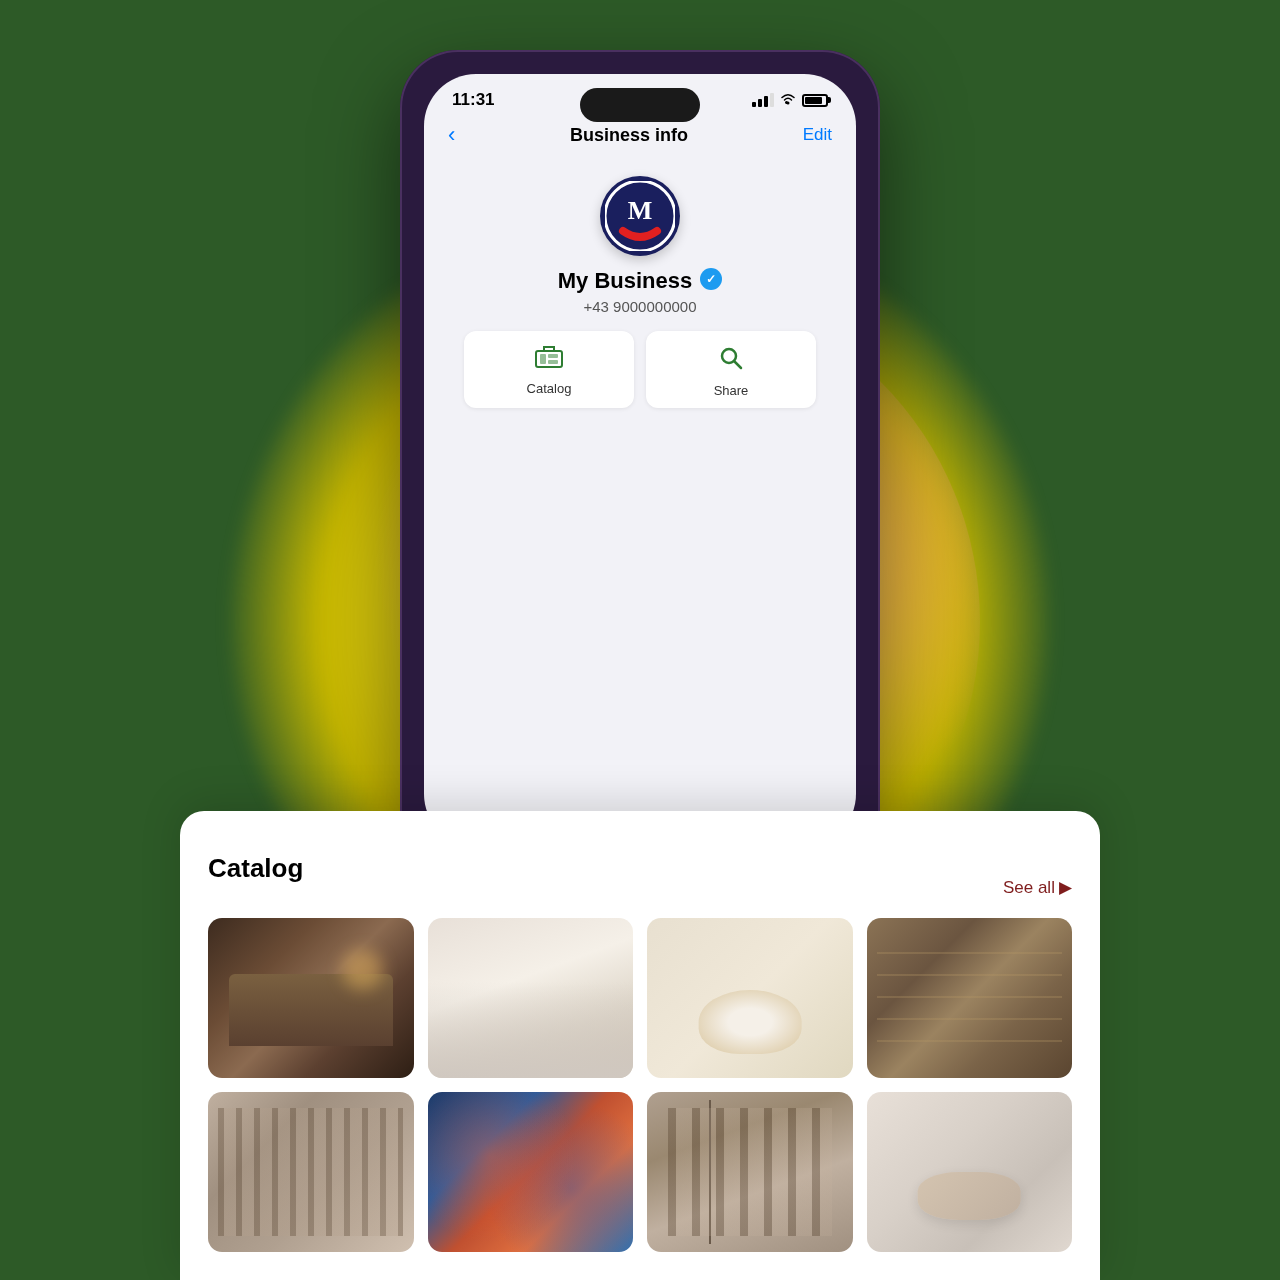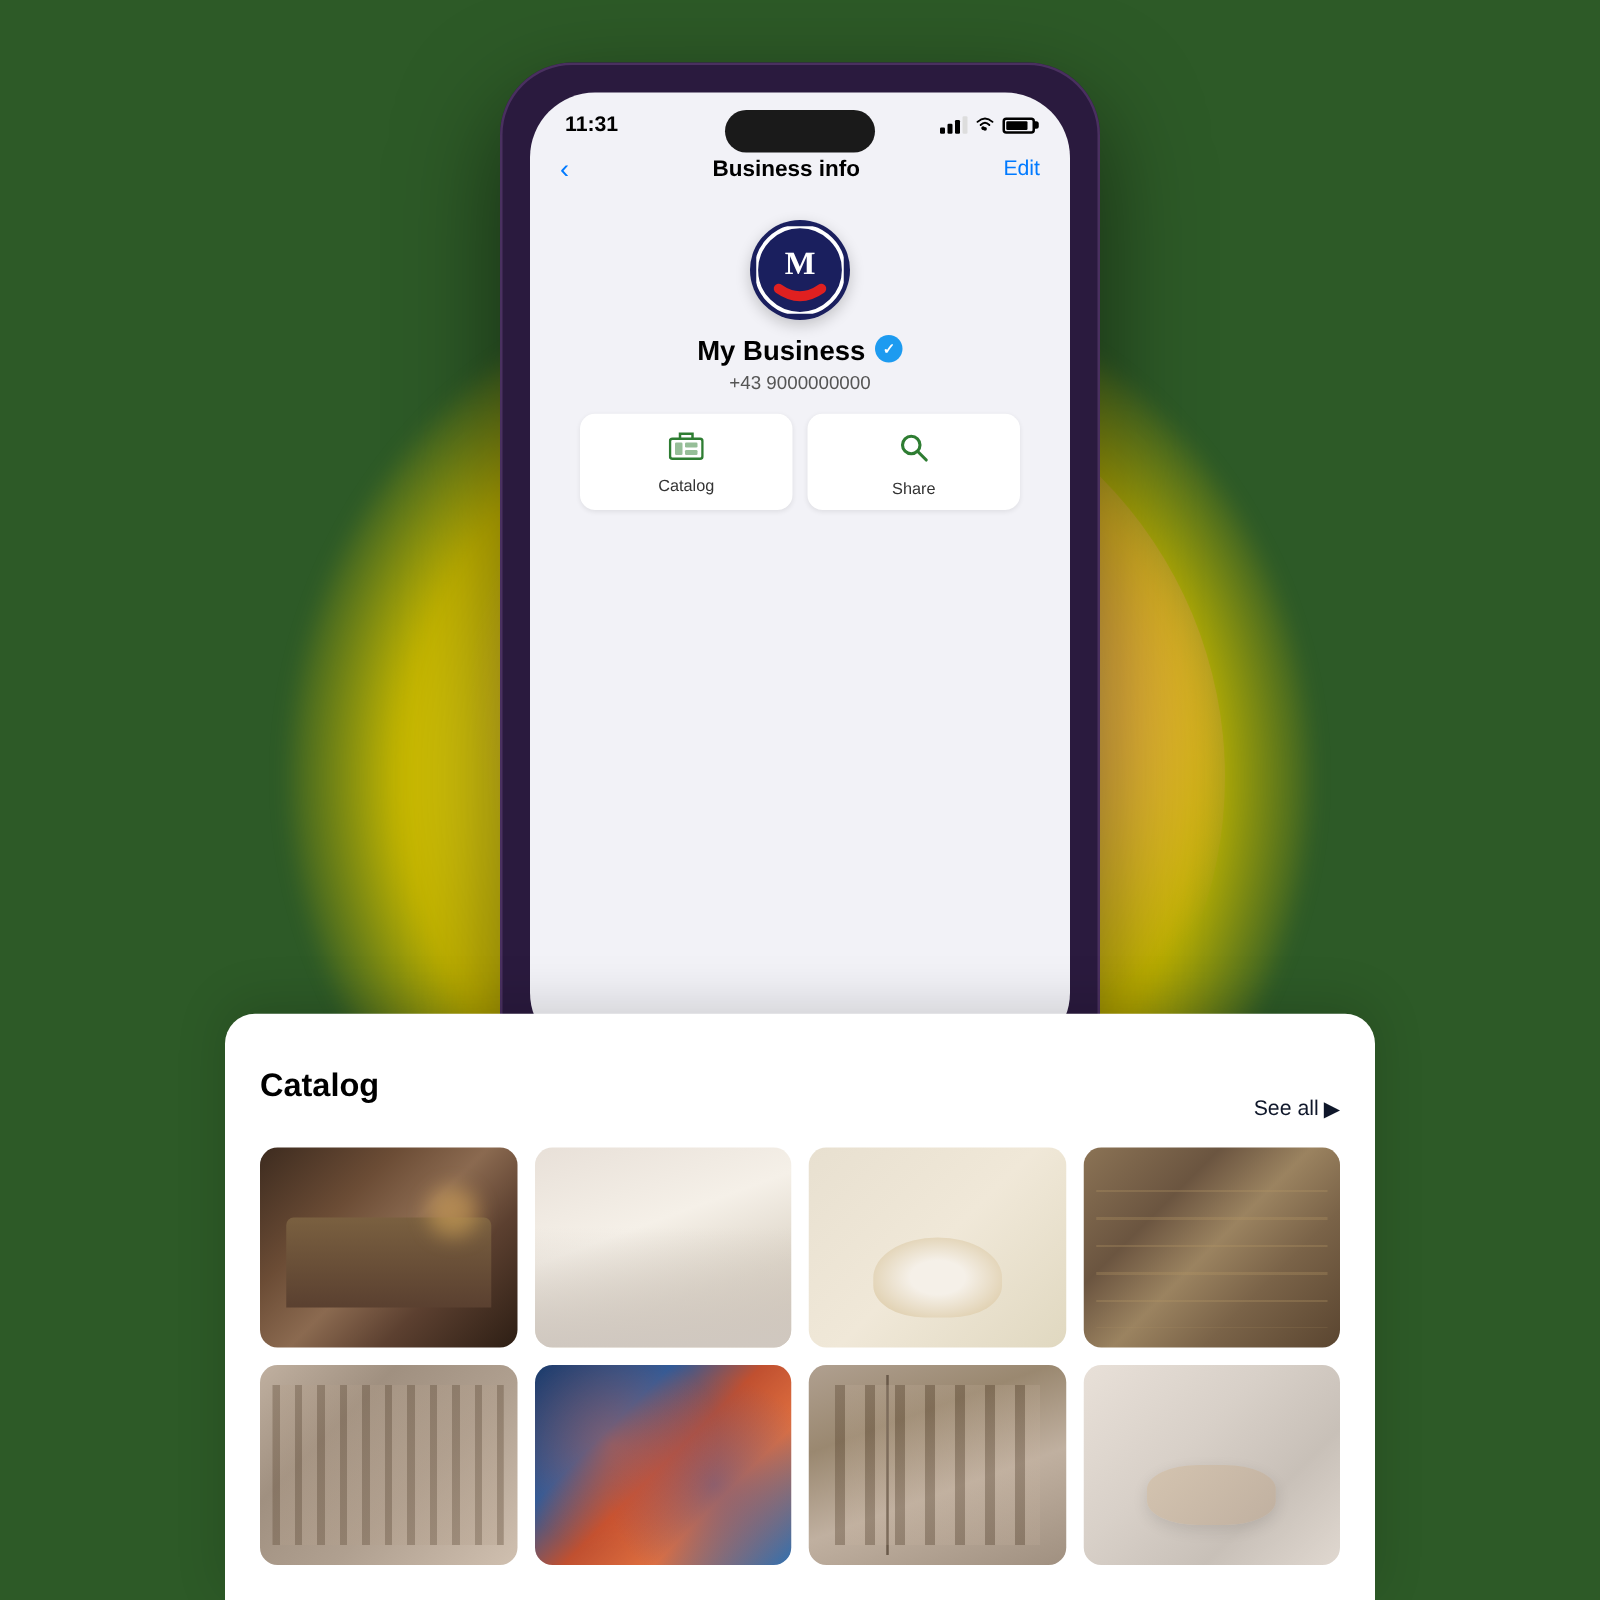--- a/index.html
+++ b/index.html
@@ -312,23 +312,23 @@
     }
 
     .catalog-title {
       font-size: 26px;
       font-weight: 800;
       color: #000;
     }
 
     .see-all {
       font-size: 17px;
-      color: #0f172a;
-      display: flex;
-      align-items: flex-start;
+      color: #7f1d1d;
+      display: flex;
+      align-items: center;
       gap: 4px;
       margin-top: 38px;
     }
 
     .catalog-grid {
       display: grid;
       grid-template-columns: repeat(4, 1fr);
       grid-template-rows: repeat(2, 160px);
       gap: 14px;
     }

